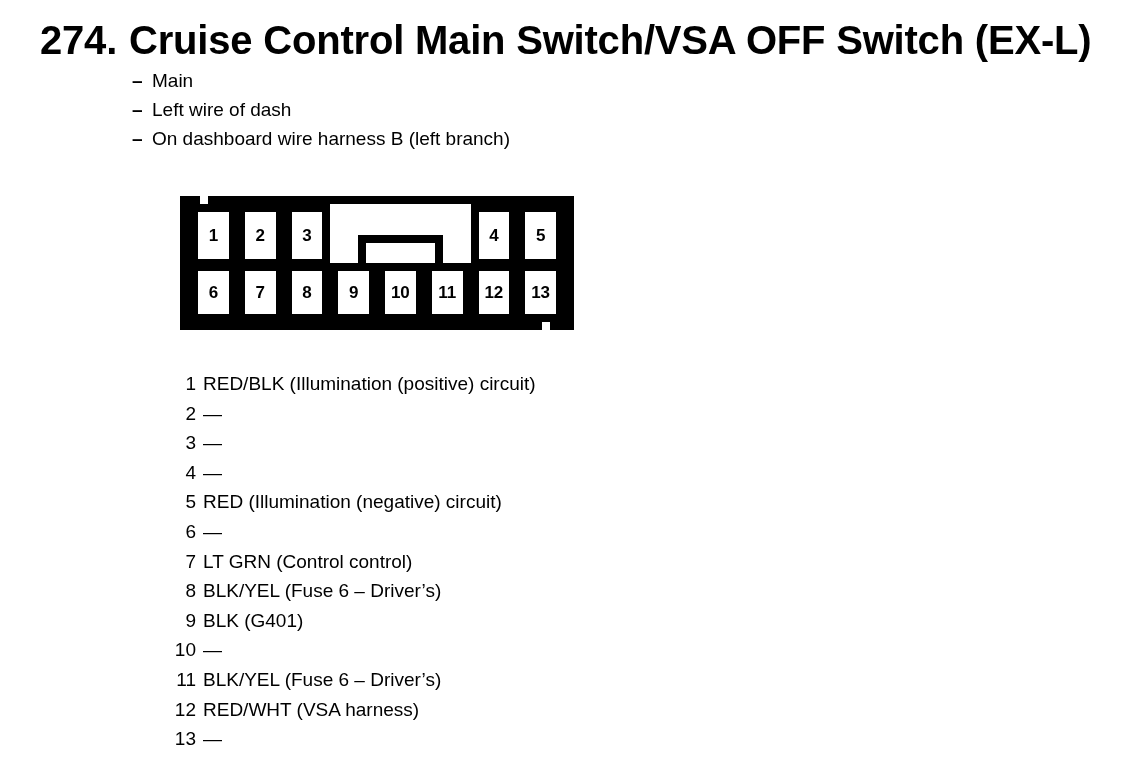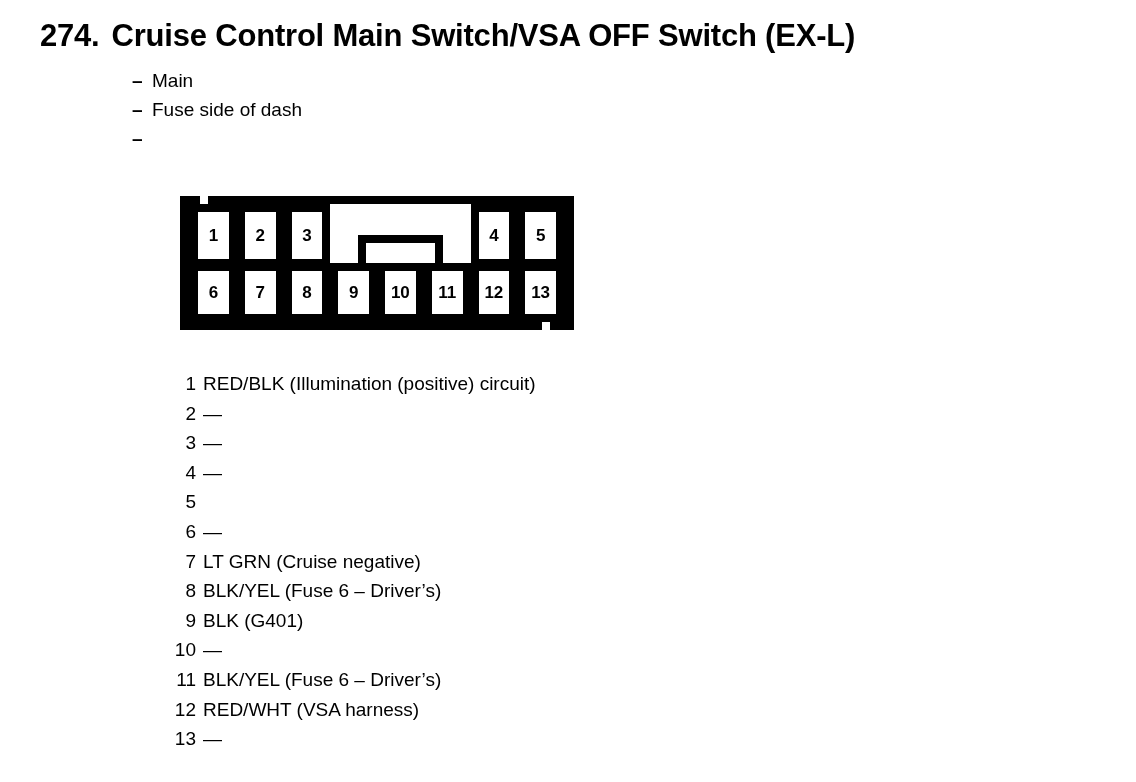--- a/index.html
+++ b/index.html
@@ -14,21 +14,21 @@
     font-family: "Liberation Sans", sans-serif;
     color: #000000;
     overflow: hidden;
   }
 
   
   #page-title {
     position: absolute;
     left: 40px;
     top: 18px;
-    font-size: 31px;
+    font-size: 40px;
     font-weight: bold;
     letter-spacing: -0.2px;
     white-space: nowrap;
   }
   #page-title .title-num {
     margin-right: 12px;
   }
 
   
   #attributes {
@@ -102,24 +102,25 @@
   <span class="title-num">274.</span><span>Cruise Control Main Switch/VSA OFF Switch (EX-L)</span>
 </div>
 
 <div id="attributes">
     <div class="attr-row">
       <span class="attr-dash">–</span>
       <span class="attr-label">Main</span>
     </div>
     <div class="attr-row">
       <span class="attr-dash">–</span>
-      <span class="attr-label">Fuse side of dash</span>
+      <span class="attr-label">Left wire of dash</span>
     </div>
     <div class="attr-row">
       <span class="attr-dash">–</span>
+      <span class="attr-label">On dashboard wire harness B (left branch)</span>
     </div>
   </div>
 
 <div id="connector">
   <svg width="394" height="134" viewBox="0 0 394 134" xmlns="http://www.w3.org/2000/svg" shape-rendering="crispEdges">
 
     <g>
 
       <path d="
         M 0 0
@@ -212,28 +213,29 @@
     <div class="pin-row empty">
       <span class="pin-index">3</span>
       <span class="pin-desc">—</span>
     </div>
     <div class="pin-row empty">
       <span class="pin-index">4</span>
       <span class="pin-desc">—</span>
     </div>
     <div class="pin-row">
       <span class="pin-index">5</span>
+      <span class="pin-desc">RED (Illumination (negative) circuit)</span>
     </div>
     <div class="pin-row empty">
       <span class="pin-index">6</span>
       <span class="pin-desc">—</span>
     </div>
     <div class="pin-row">
       <span class="pin-index">7</span>
-      <span class="pin-desc">LT GRN (Cruise negative)</span>
+      <span class="pin-desc">LT GRN (Control control)</span>
     </div>
     <div class="pin-row">
       <span class="pin-index">8</span>
       <span class="pin-desc">BLK/YEL (Fuse 6 – Driver’s)</span>
     </div>
     <div class="pin-row">
       <span class="pin-index">9</span>
       <span class="pin-desc">BLK (G401)</span>
     </div>
     <div class="pin-row empty">

